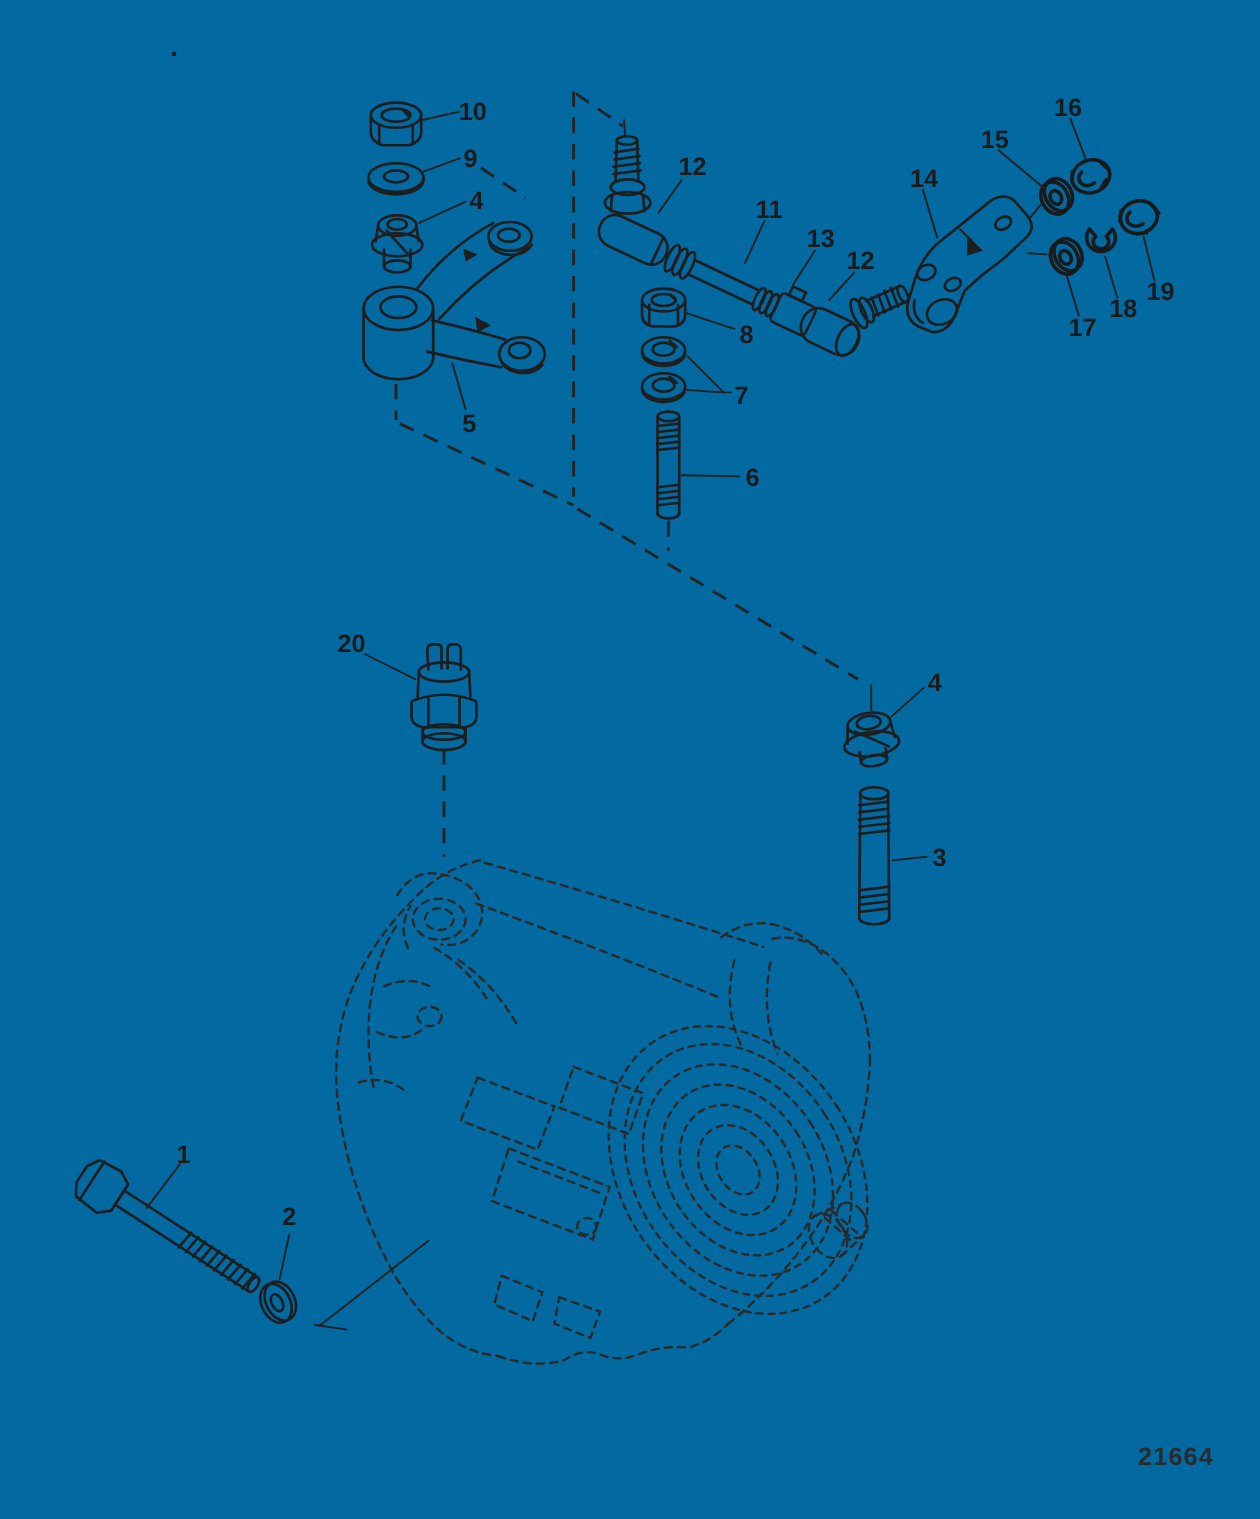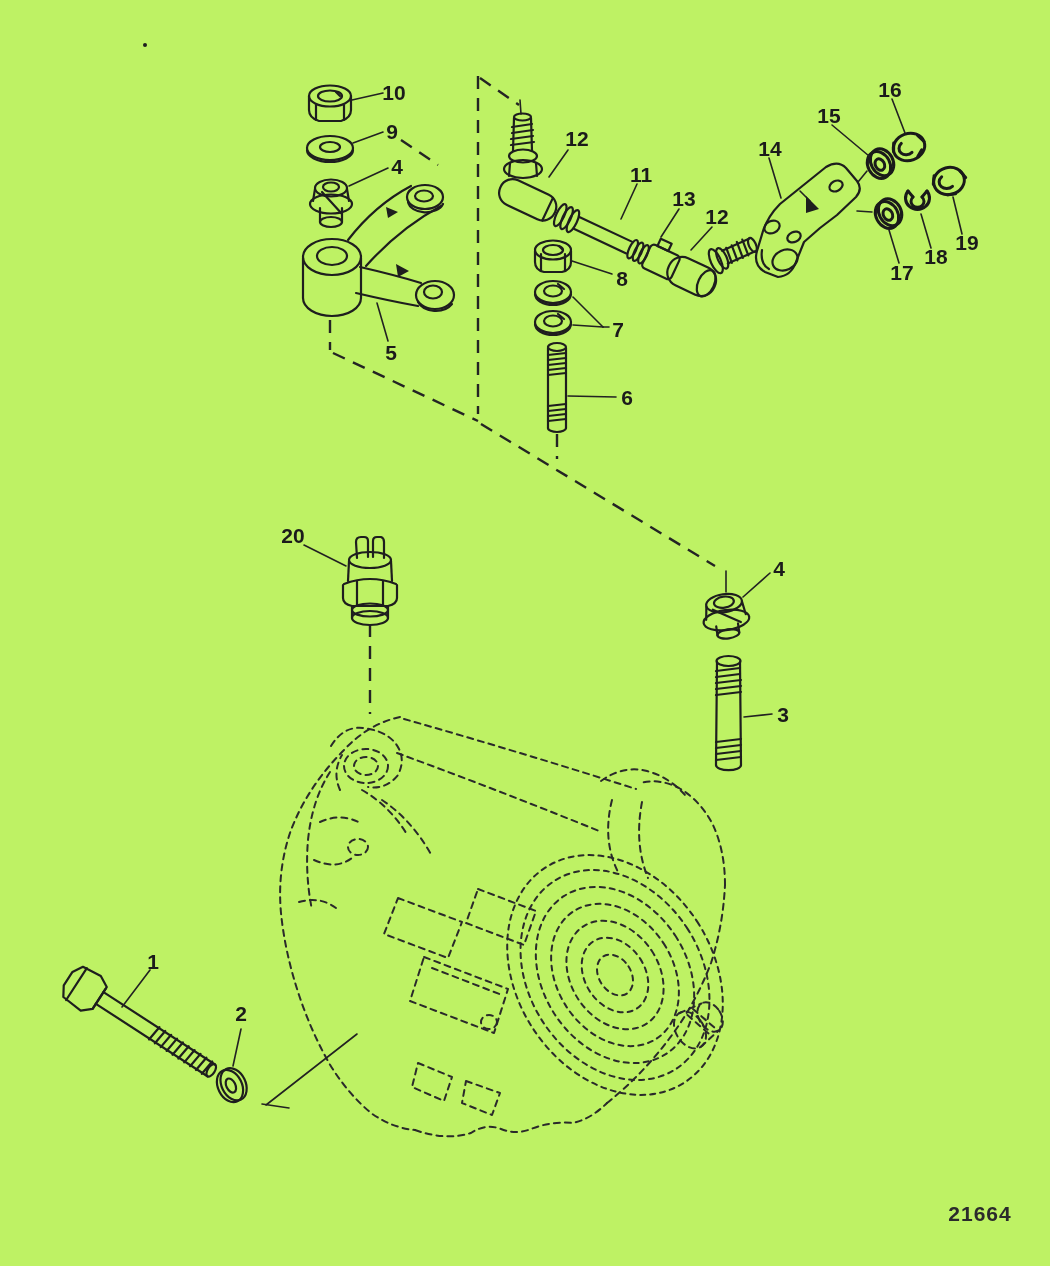--- a/index.html
+++ b/index.html
@@ -1,16 +1,16 @@
 <!DOCTYPE html>
 <html><head>
 <meta charset="utf-8">
 <style>
   html,body{margin:0;padding:0;background:#ffffff;}
-  .page{position:relative;width:1050px;height:1266px;background:#bef264;overflow:hidden;
+  .page{position:relative;width:1050px;height:1266px;background:#0369a1;overflow:hidden;
         font-family:"Liberation Sans",sans-serif;}
   svg{display:block}
   .part   {stroke:#1e1e1e;stroke-width:2.2;fill:none;stroke-linecap:round;stroke-linejoin:round;}
   .heavy  {stroke:#1a1a1a;stroke-width:3;fill:none;stroke-linecap:round;}
   .thin   {stroke:#222;stroke-width:1.6;fill:none;stroke-linecap:round;}
   .cdash  {stroke:#242424;stroke-width:2.4;fill:none;stroke-dasharray:13 9;stroke-linecap:butt;}
   .edash  {stroke:#2a2a2a;stroke-width:2;fill:none;stroke-dasharray:6 5;stroke-linecap:round;stroke-linejoin:round;}
   .edashf {stroke:#2a2a2a;stroke-width:2;fill:none;stroke-dasharray:5 5;}
   .lbl{font-family:"Liberation Sans",sans-serif;font-weight:bold;font-size:21px;fill:#1b1b1b;}
   .num{font-family:"Liberation Sans",sans-serif;font-weight:bold;font-size:21px;fill:#2b2b2b;letter-spacing:1px;}

